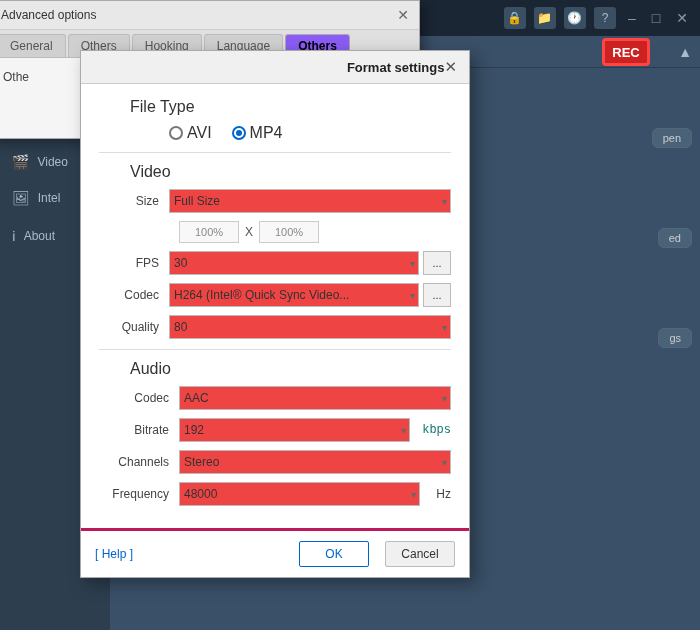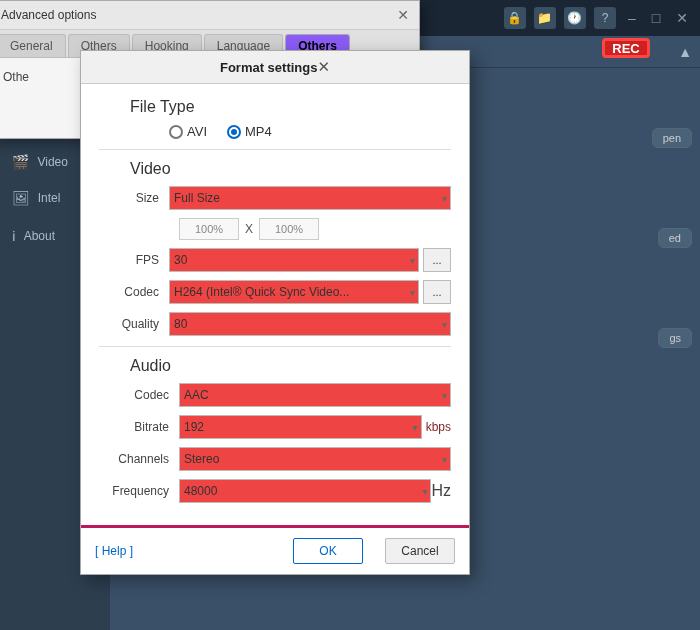--- a/index.html
+++ b/index.html
@@ -43,21 +43,21 @@
       width: 22px; height: 22px;
       background: #3a4f62;
       border-radius: 3px;
       display: flex; align-items: center; justify-content: center;
       color: #aabbcc; font-size: 12px; cursor: pointer;
     }
     .top-btn { color: #8899aa; font-size: 14px; cursor: pointer; padding: 0 4px; }
 
     
     .rec-btn {
-      width: 48px; height: 20px;
+      width: 48px; height: 28px;
       background: #cc2222;
       border: 3px solid #ff4444;
       border-radius: 4px;
       color: white; font-weight: bold; font-size: 13px;
       display: flex; align-items: center; justify-content: center;
       cursor: pointer;
     }
 
     
     .sub-toolbar {
@@ -165,31 +165,31 @@
       width: 390px;
       background: white;
       border: 1px solid #aaa;
       box-shadow: 6px 6px 16px rgba(0,0,0,0.35);
       z-index: 20;
     }
     .fd-header {
       background: #f0f0f0;
       border-bottom: 1px solid #ccc;
       padding: 7px 12px;
-      display: flex; align-items: center; justify-content: center;
+      display: flex; align-items: center; justify-content: flex-end;
     }
     .fd-title { font-size: 13px; font-weight: bold; color: #222; }
     .fd-close { cursor: pointer; color: #555; font-size: 15px; }
     .fd-body { padding: 14px 18px; }
     .fd-section-title { font-size: 16px; font-weight: normal; color: #333; margin-bottom: 8px; padding-left: 31px; }
     .fd-row { display: flex; align-items: center; margin-bottom: 8px; }
     .fd-label { width: 70px; font-size: 12px; color: #444; text-align: right; padding-right: 10px; flex-shrink: 0; }
     .fd-label-wide { width: 80px; font-size: 12px; color: #444; text-align: right; padding-right: 10px; flex-shrink: 0; }
     .radio-group { display: flex; gap: 20px; align-items: center; }
-    .radio-opt { display: flex; align-items: center; gap: 4px; font-size: 13px; color: #333; cursor: pointer; }
+    .radio-opt { display: flex; align-items: center; gap: 4px; font-size: 16px; color: #333; cursor: pointer; }
     .radio-circle {
       width: 14px; height: 14px;
       border: 2px solid #777;
       border-radius: 50%;
       display: flex; align-items: center; justify-content: center;
     }
     .radio-circle.checked { border-color: #0066cc; }
     .radio-circle.checked::after {
       content: '';
       width: 6px; height: 6px;
@@ -240,37 +240,37 @@
       display: flex; align-items: center; justify-content: center;
       cursor: pointer; margin-left: 4px;
     }
     .fd-separator { border: none; border-top: 1px solid #ddd; margin: 10px 0; }
     .fd-footer {
       padding: 10px 14px;
       display: flex; align-items: center; justify-content: space-between;
       border-top: 3px solid #be185d;
     }
     .help-link { color: #0066cc; font-size: 12px; text-decoration: none; cursor: pointer; }
-    .footer-btns { display: flex; gap: 22px; }
+    .footer-btns { display: flex; gap: 16px; }
     .ok-btn {
       width: 70px; height: 26px;
       border: 1px solid #0066cc;
       background: white;
       color: #0066cc; font-size: 12px; cursor: pointer;
       border-radius: 2px;
     }
     .cancel-btn {
       width: 70px; height: 26px;
       border: 1px solid #bbb;
       background: #f0f0f0;
       color: #333; font-size: 12px; cursor: pointer;
       border-radius: 2px;
     }
-    .kbps-label { font-size: 12px; color: #7f1d1d; margin-left: 4px; }
-    .hz-label { font-size: 16px; color: #444; margin-left: 0; }
+    .kbps-label { font-size: 12px; color: #0f766e; margin-left: 12px; font-family: Liberation Mono, monospace; }
+    .hz-label { font-size: 12px; color: #444; margin-left: 16px; }
 
     
     .content-btn {
       position: absolute;
       right: 8px;
       background: #4a6278;
       color: #ccc;
       border: 1px solid #556677;
       padding: 3px 10px;
       font-size: 11px; cursor: pointer;

